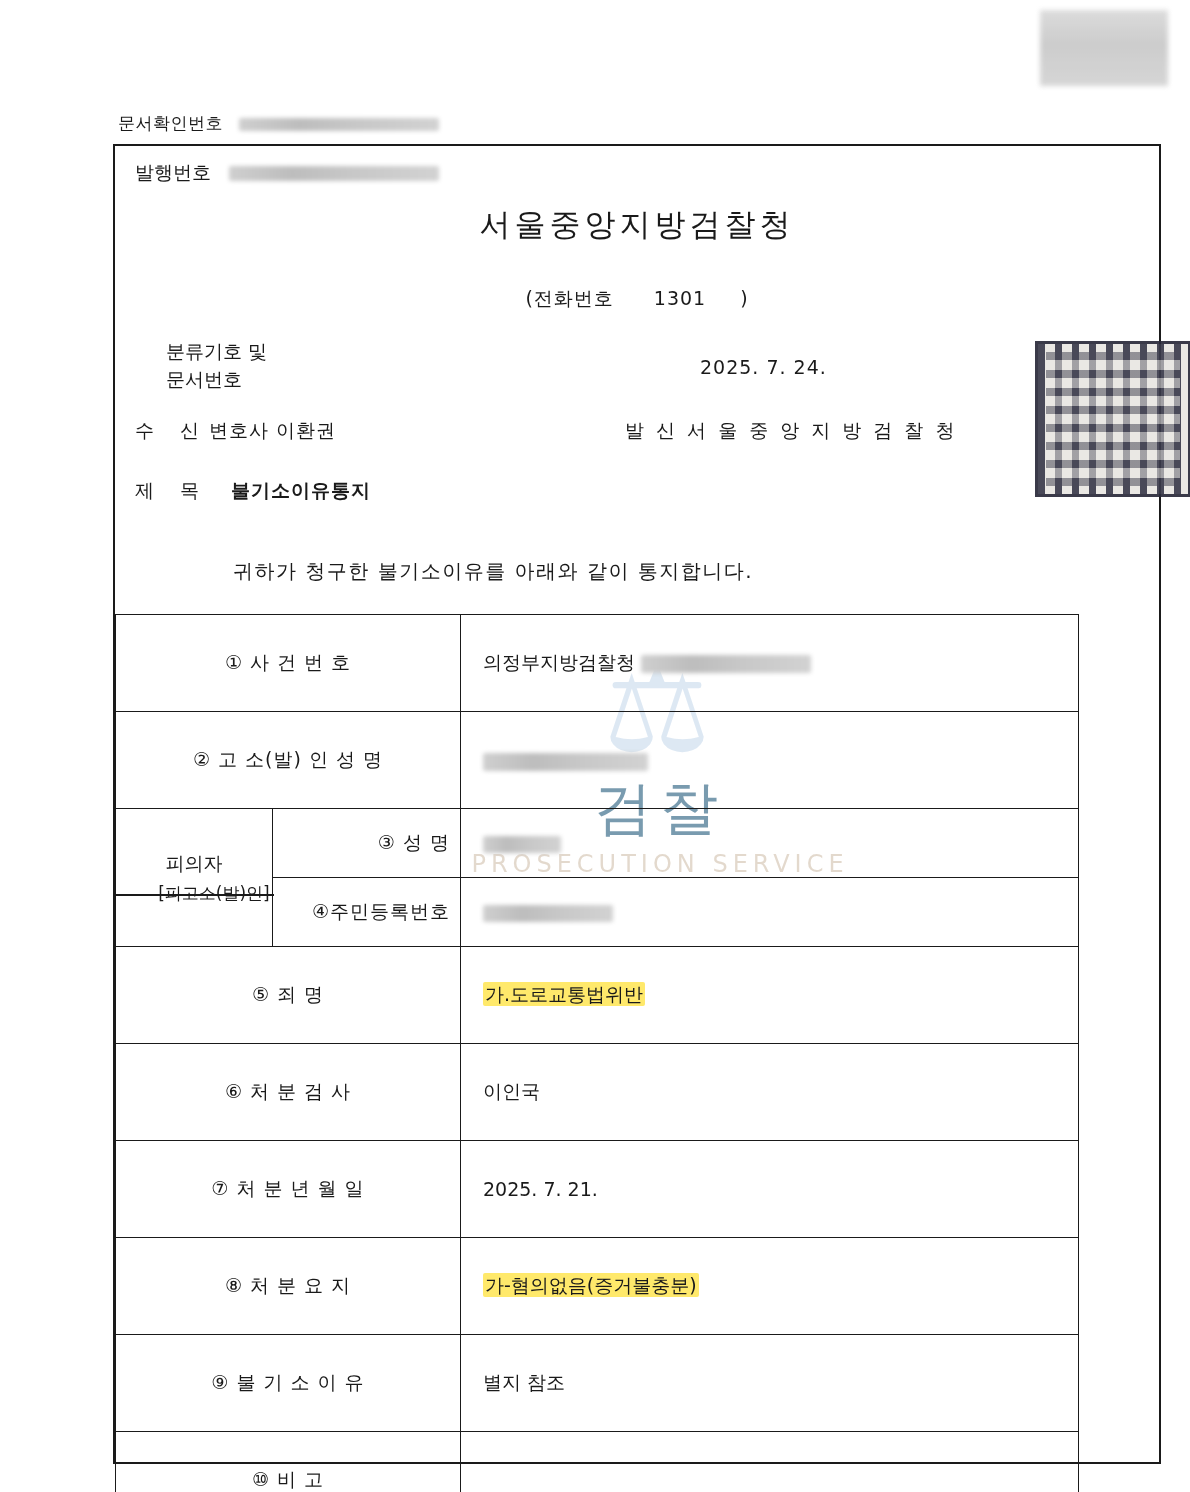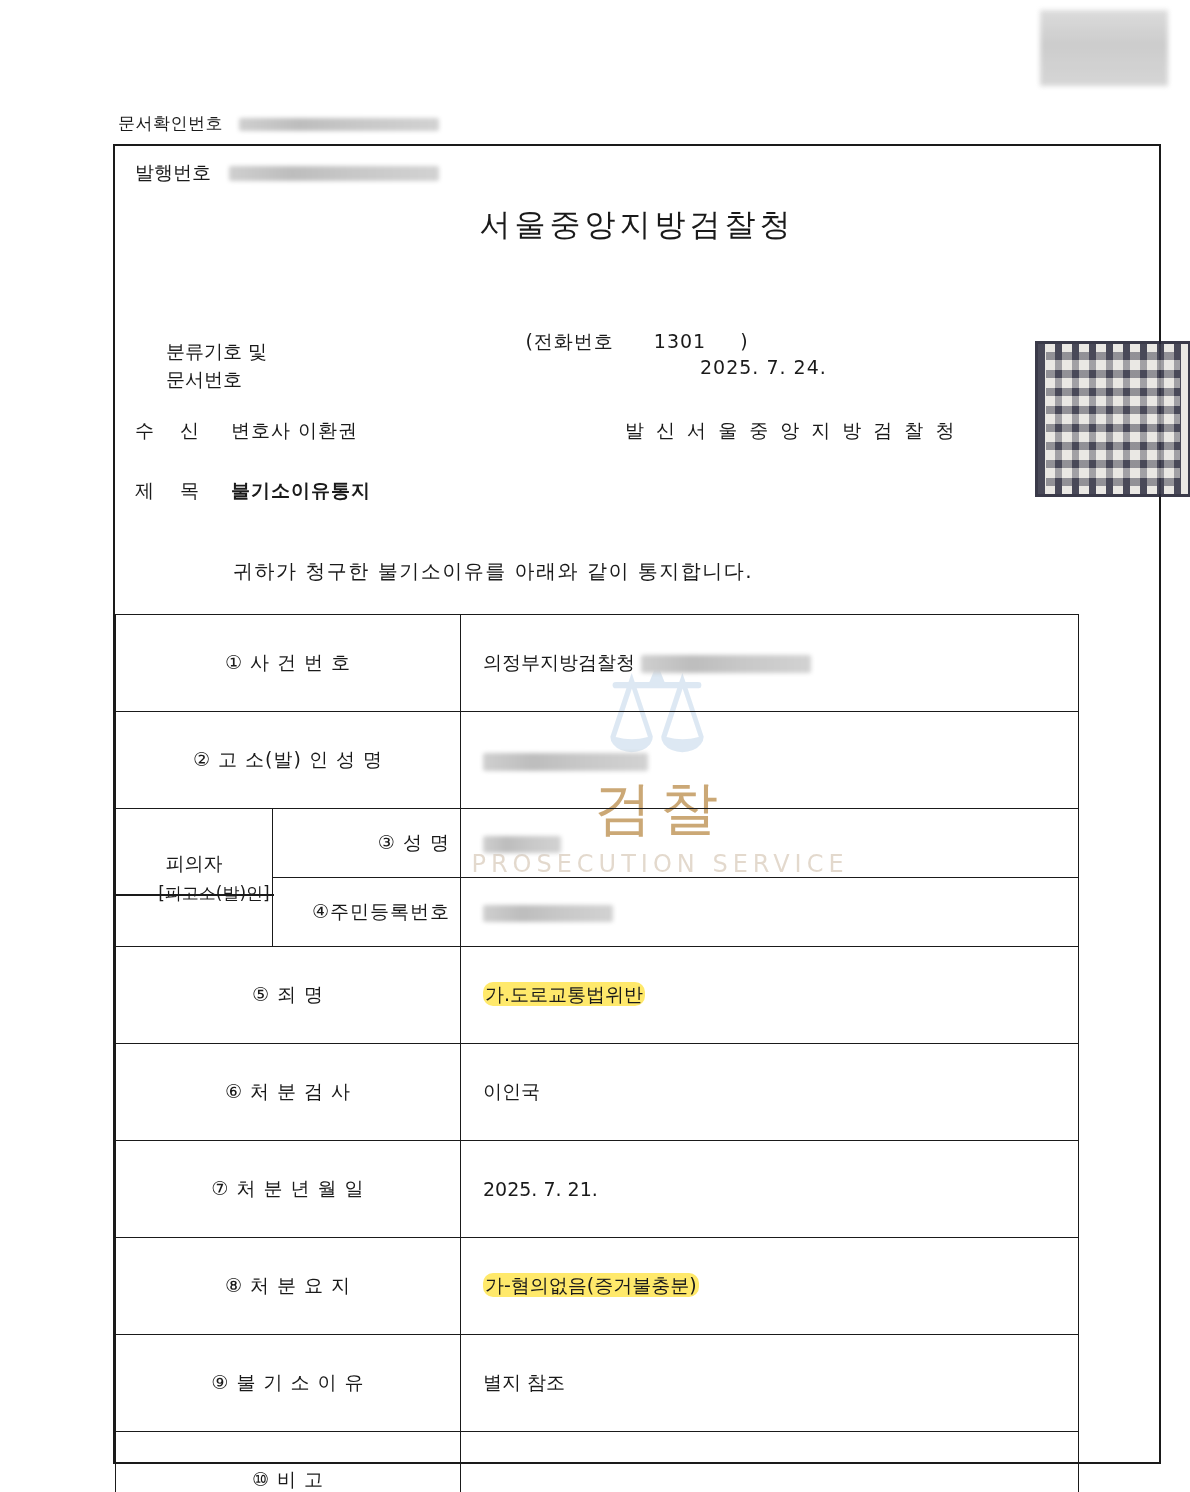--- a/index.html
+++ b/index.html
@@ -20,21 +20,21 @@
   .redact {
     display: inline-block;
     vertical-align: middle;
     background: linear-gradient(90deg,#cfcfcf,#bdbdbd 30%,#c8c8c8 60%,#d2d2d2);
     filter: blur(2.2px);
     border-radius: 2px;
   }
   .highlight {
     background: #ffe96b;
     padding: 1px 2px;
-    border-radius: 10px;
+    border-radius: 2px;
   }
 
   
   .doc-confirm {
     position: absolute;
     left: 118px;
     top: 112px;
     font-size: 17px;
     letter-spacing: 0.5px;
     white-space: nowrap;
@@ -83,21 +83,20 @@
     font-family: "DejaVu Serif", "Liberation Serif", serif;
   }
   .phone-line {
     position: absolute;
     top: 140px;
     left: 0;
     right: 0;
     text-align: center;
     font-size: 19px;
     letter-spacing: 1px;
-    margin-top: 43px;
   }
   .phone-line .num { margin: 0 34px 0 40px; }
 
   .class-label {
     position: absolute;
     left: 20px;
     top: 192px;
     font-size: 19px;
     line-height: 1.45;
     margin-left: 31px;
@@ -111,21 +110,21 @@
   }
 
   .recv-line {
     position: absolute;
     left: 20px;
     top: 272px;
     font-size: 19px;
     letter-spacing: 1px;
   }
   .recv-line .sp { letter-spacing: 10px; }
-  .recv-line .val { margin-left: 22px; letter-spacing: 1px; }
+  .recv-line .val { letter-spacing: 1px; }
 
   .send-line {
     position: absolute;
     left: 510px;
     top: 272px;
     font-size: 19px;
     letter-spacing: 3px;
   }
 
   .subject-line {
@@ -180,21 +179,21 @@
   .wm-mark {
     font-size: 120px;
     line-height: .9;
     font-weight: 700;
     letter-spacing: 6px;
     color: #c2d6ea;
   }
   .wm-kr {
     font-size: 58px;
     letter-spacing: 8px;
-    color: #a16207;
+    color: #0c4a6e;
     margin-top: 6px;
   }
   .wm-en {
     font-size: 24px;
     letter-spacing: 5px;
     color: #cdbba6;
     margin-top: 2px;
   }
 
   

